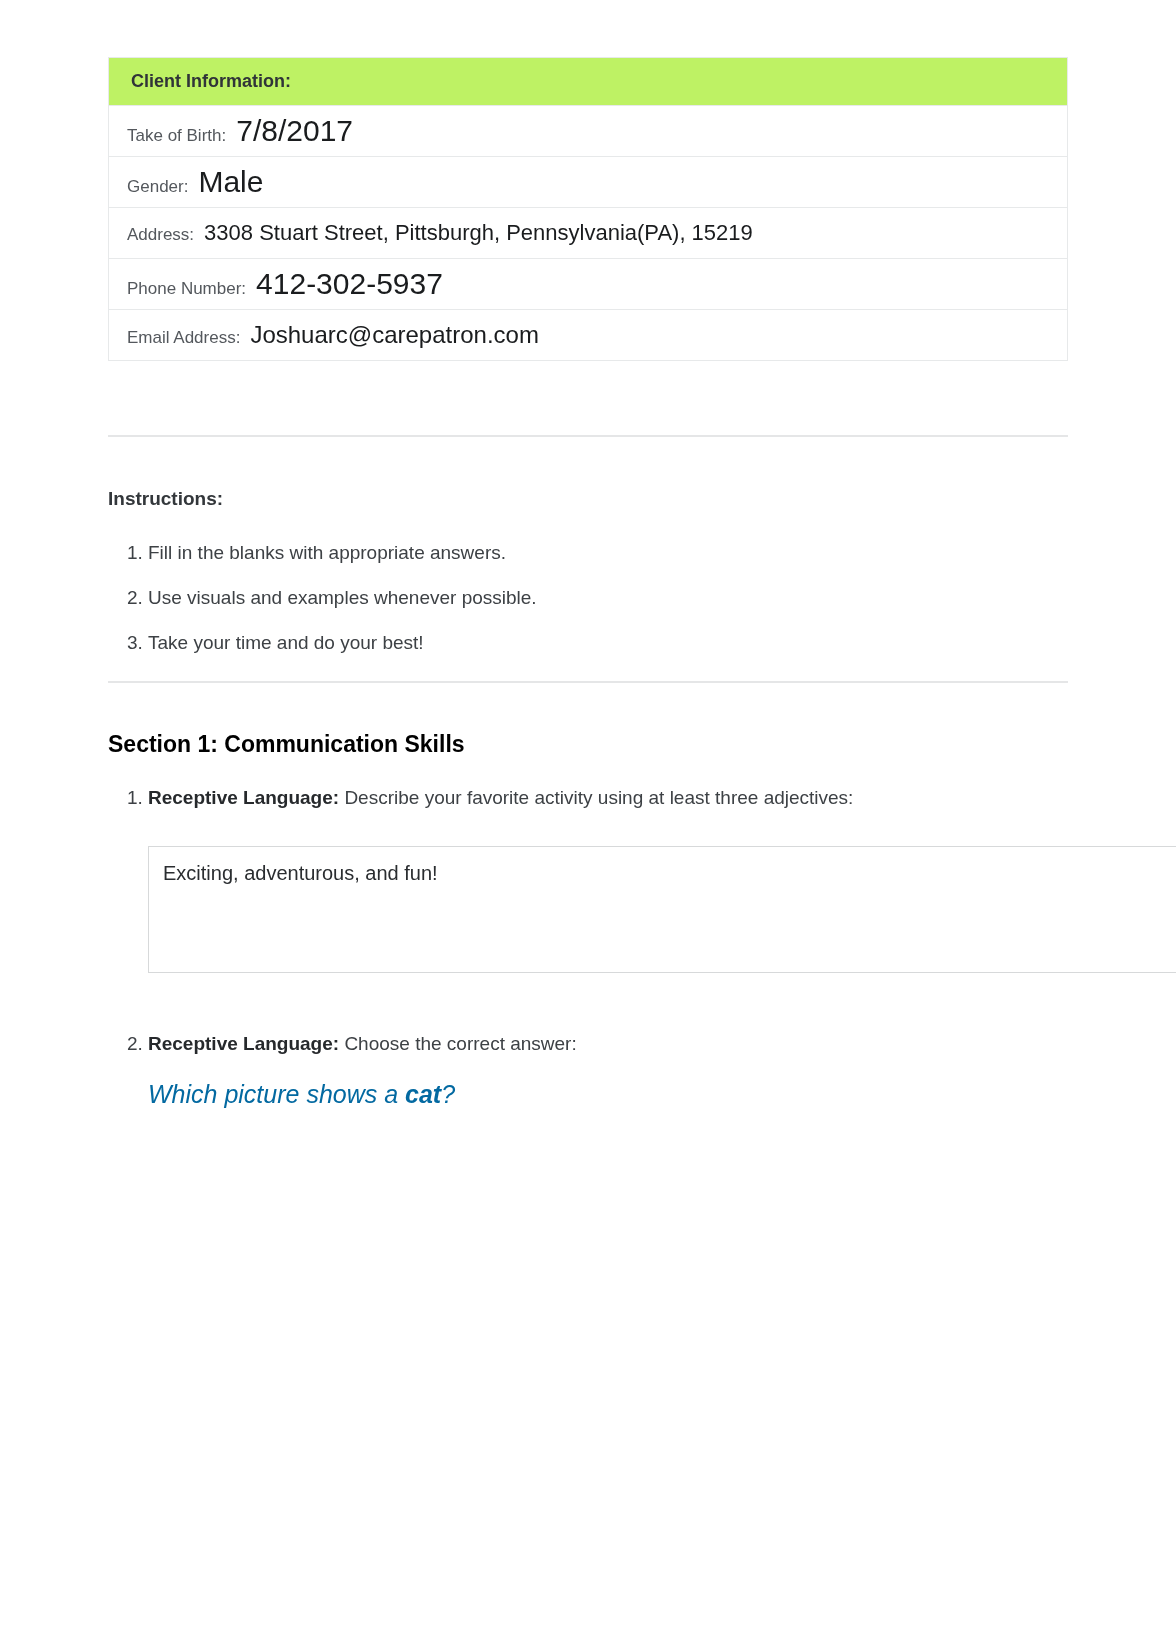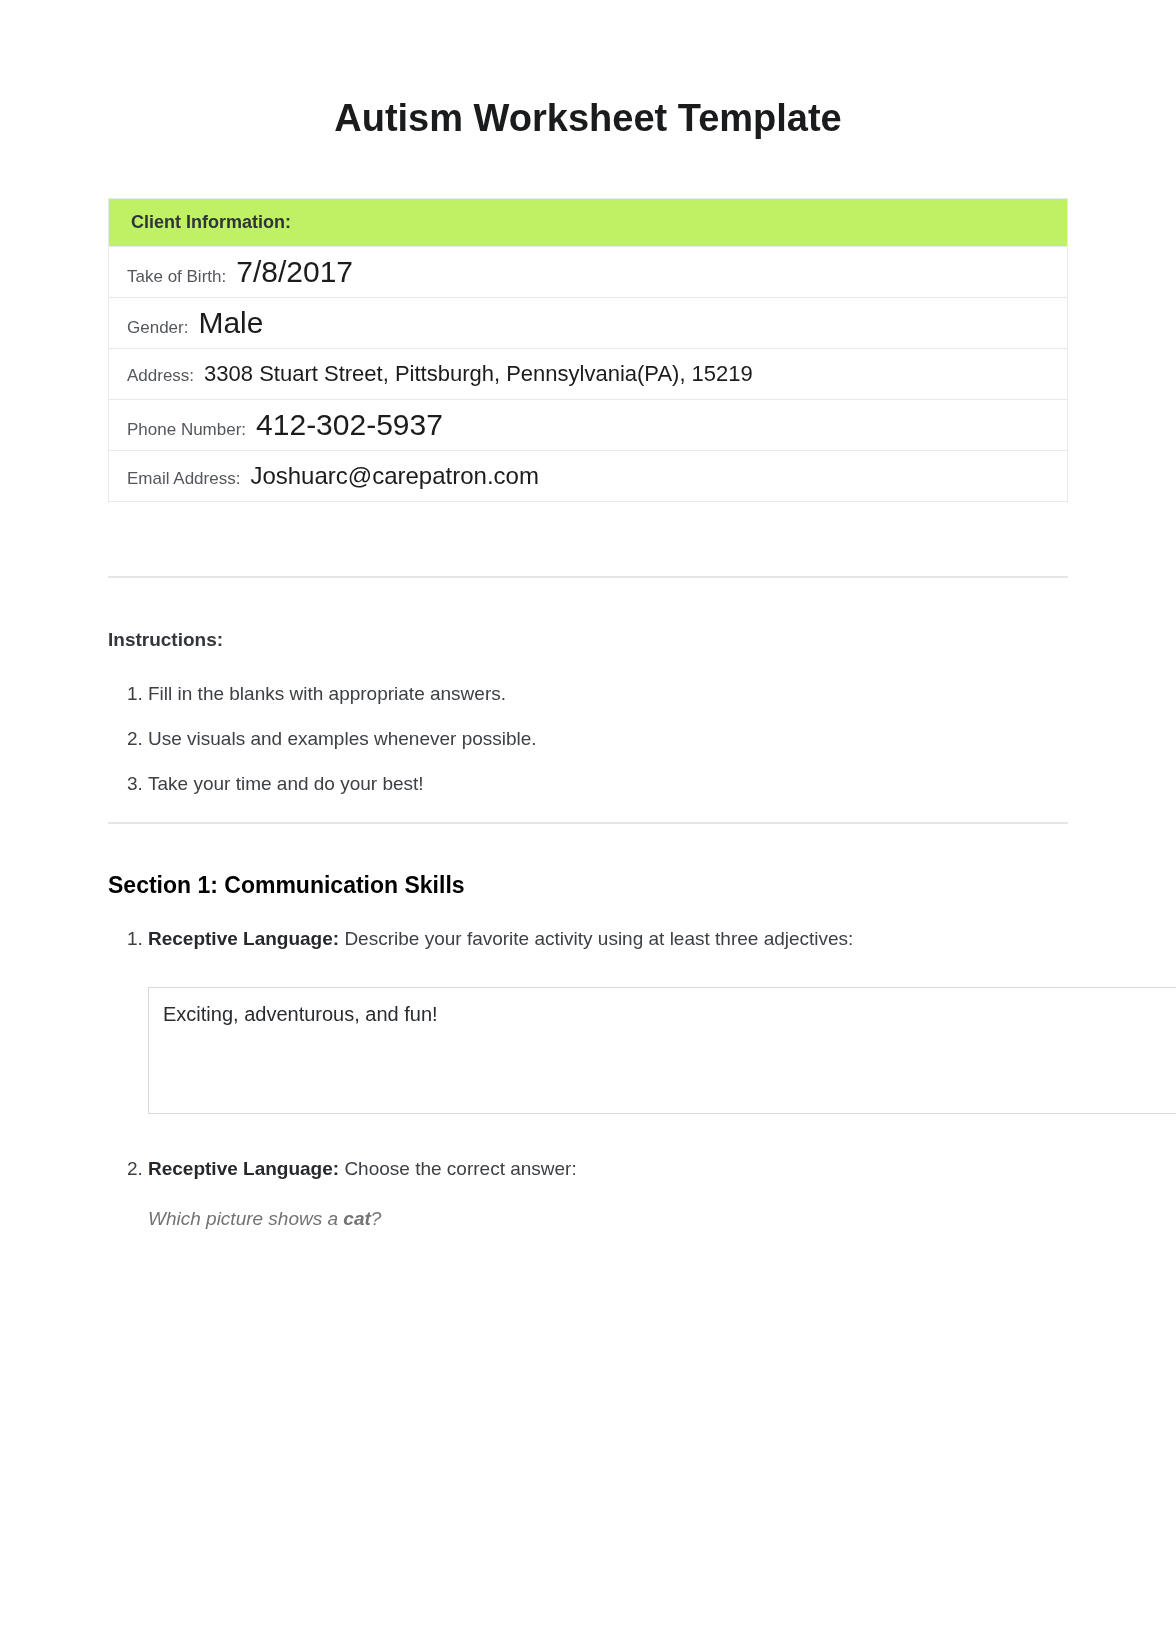--- a/index.html
+++ b/index.html
@@ -91,51 +91,50 @@
     font-weight: 700;
     color: #000000;
   }
   ol.qlist {
     margin: 28px 0 0;
     padding-left: 40px;
     font-size: 19px;
     line-height: 24px;
     color: #3d4145;
   }
-  ol.qlist-2 { margin-top: 43px; }
+  ol.qlist-2 { margin-top: 59px; }
   ol.qlist strong { color: #26292c; }
 
   .answer-box {
     box-sizing: border-box;
     width: 1036px;
     height: 127px;
     margin: 36px 0 0 40px;
     border: 1px solid #d7d9da;
     padding: 13px 14px;
     font-size: 20px;
     line-height: 26px;
     color: #2a2d30;
     background: #ffffff;
     overflow: hidden;
   }
   .question-line {
     margin: 26px 0 0 40px;
-    font-size: 19px;
+    font-size: 25px;
     line-height: 24px;
     font-style: italic;
-    color: #737373;
+    color: #0369a1;
   }
   .question-line strong { font-weight: 700; }
 </style>
 </head>
 <body>
 
 <div class="page">
 
-  <h1 class="title">Autism Worksheet Template</h1>
 
   <table class="client-table">
     <thead>
       <tr>
         <th>Client Information:</th>
       </tr>
     </thead>
     <tbody>
       <tr>
         <td><span class="flabel">Take of Birth:</span><span class="fvalue v-lg">7/8/2017</span></td>

